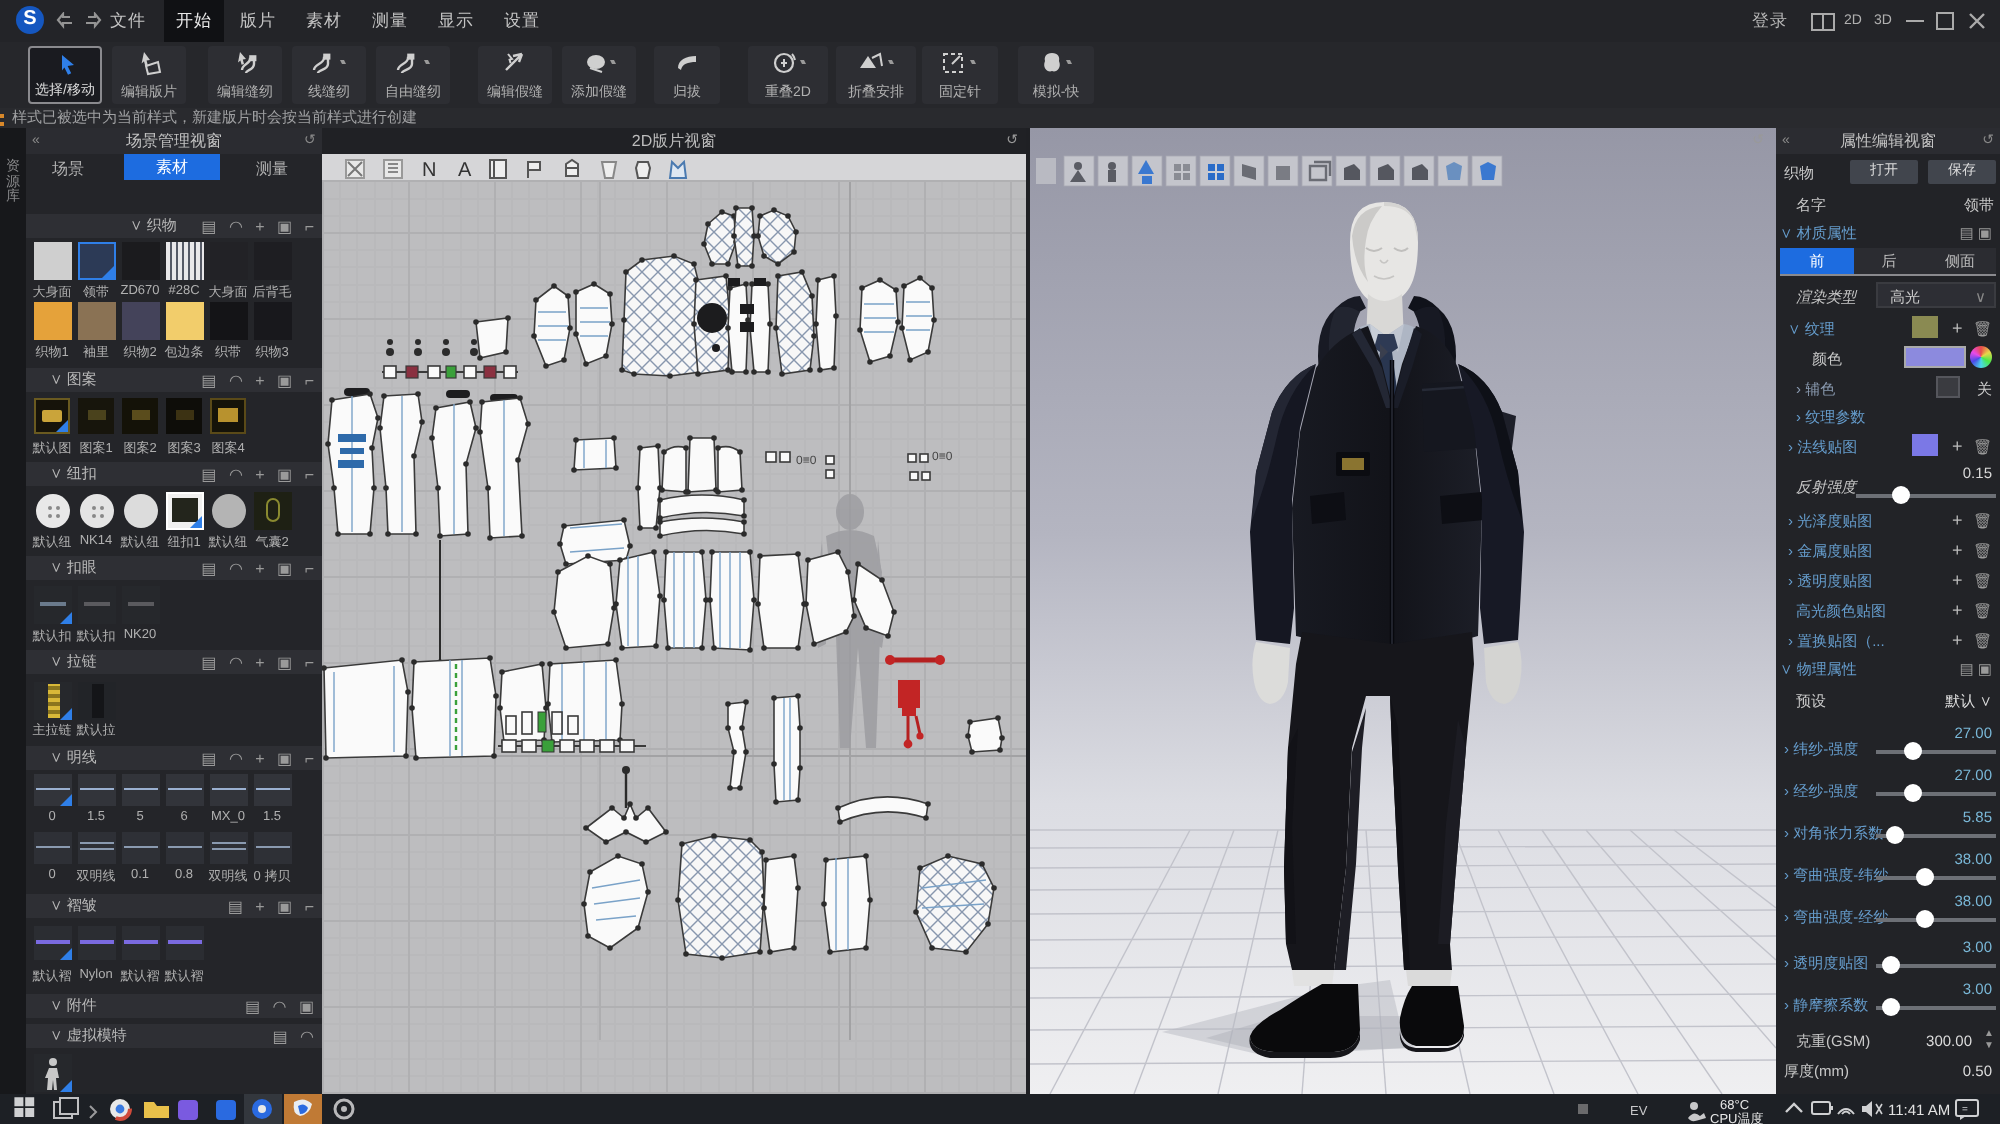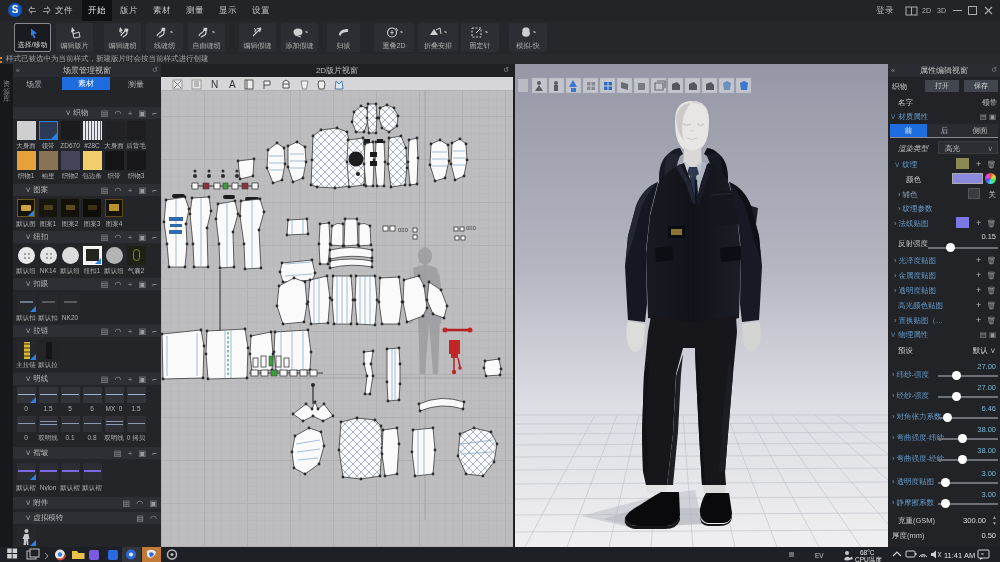--- a/index.html
+++ b/index.html
@@ -790,21 +790,21 @@
     <div class="rrow blab" style="top:155px;">
       <span style="position:absolute;left:6px;">› 法线贴图</span>
       <div class="abs" style="left:68px;top:-2px;width:13px;height:11px;background:#7b78e6;"></div>
       <span style="position:absolute;left:88px;top:-1px;color:#bbb;font-size:9px;">+</span>
       <span style="position:absolute;right:4px;color:#999;">🗑</span>
     </div>
     <div class="rrow" style="top:168px;">
       <span style="position:absolute;right:4px;color:#d8d8d8;">0.15</span>
     </div>
     <div class="rrow" style="top:175px;">
-      <span style="position:absolute;left:10px;">反射强度</span>
+      <span style="position:absolute;left:10px;font-style:italic;">反射强度</span>
     </div>
     <div class="abs" style="left:40px;top:183px;width:70px;height:1.5px;background:#6d7076;"></div>
     <div class="abs" style="left:58px;top:179px;width:9px;height:9px;border-radius:50%;background:#fff;"></div>
     <div class="rrow blab" style="top:192px;">
       <span style="position:absolute;left:6px;">› 光泽度贴图</span>
       <span style="position:absolute;left:88px;top:-1px;color:#bbb;font-size:9px;">+</span>
       <span style="position:absolute;right:4px;color:#999;">🗑</span>
     </div>
     <div class="rrow blab" style="top:207px;">
       <span style="position:absolute;left:6px;">› 金属度贴图</span>
@@ -845,21 +845,21 @@
     <div class="abs" style="left:64px;top:307px;width:9px;height:9px;border-radius:50%;background:#fff;"></div>
     <div class="rrow" style="top:319px;">
       <span style="position:absolute;right:4px;color:#7ab8d8;">27.00</span>
     </div>
     <div class="rrow blab" style="top:327px;">
       <span style="position:absolute;left:4px;">› 经纱-强度</span>
     </div>
     <div class="abs" style="left:50px;top:332px;width:60px;height:1.5px;background:#6d7076;"></div>
     <div class="abs" style="left:64px;top:328px;width:9px;height:9px;border-radius:50%;background:#fff;"></div>
     <div class="rrow" style="top:340px;">
-      <span style="position:absolute;right:4px;color:#7ab8d8;">6.46</span>
+      <span style="position:absolute;right:4px;color:#7ab8d8;">5.85</span>
     </div>
     <div class="rrow blab" style="top:348px;">
       <span style="position:absolute;left:4px;">› 对角张力系数</span>
     </div>
     <div class="abs" style="left:50px;top:353px;width:60px;height:1.5px;background:#6d7076;"></div>
     <div class="abs" style="left:55px;top:349px;width:9px;height:9px;border-radius:50%;background:#fff;"></div>
     <div class="rrow" style="top:361px;">
       <span style="position:absolute;right:4px;color:#7ab8d8;">38.00</span>
     </div>
     <div class="rrow blab" style="top:369px;">

